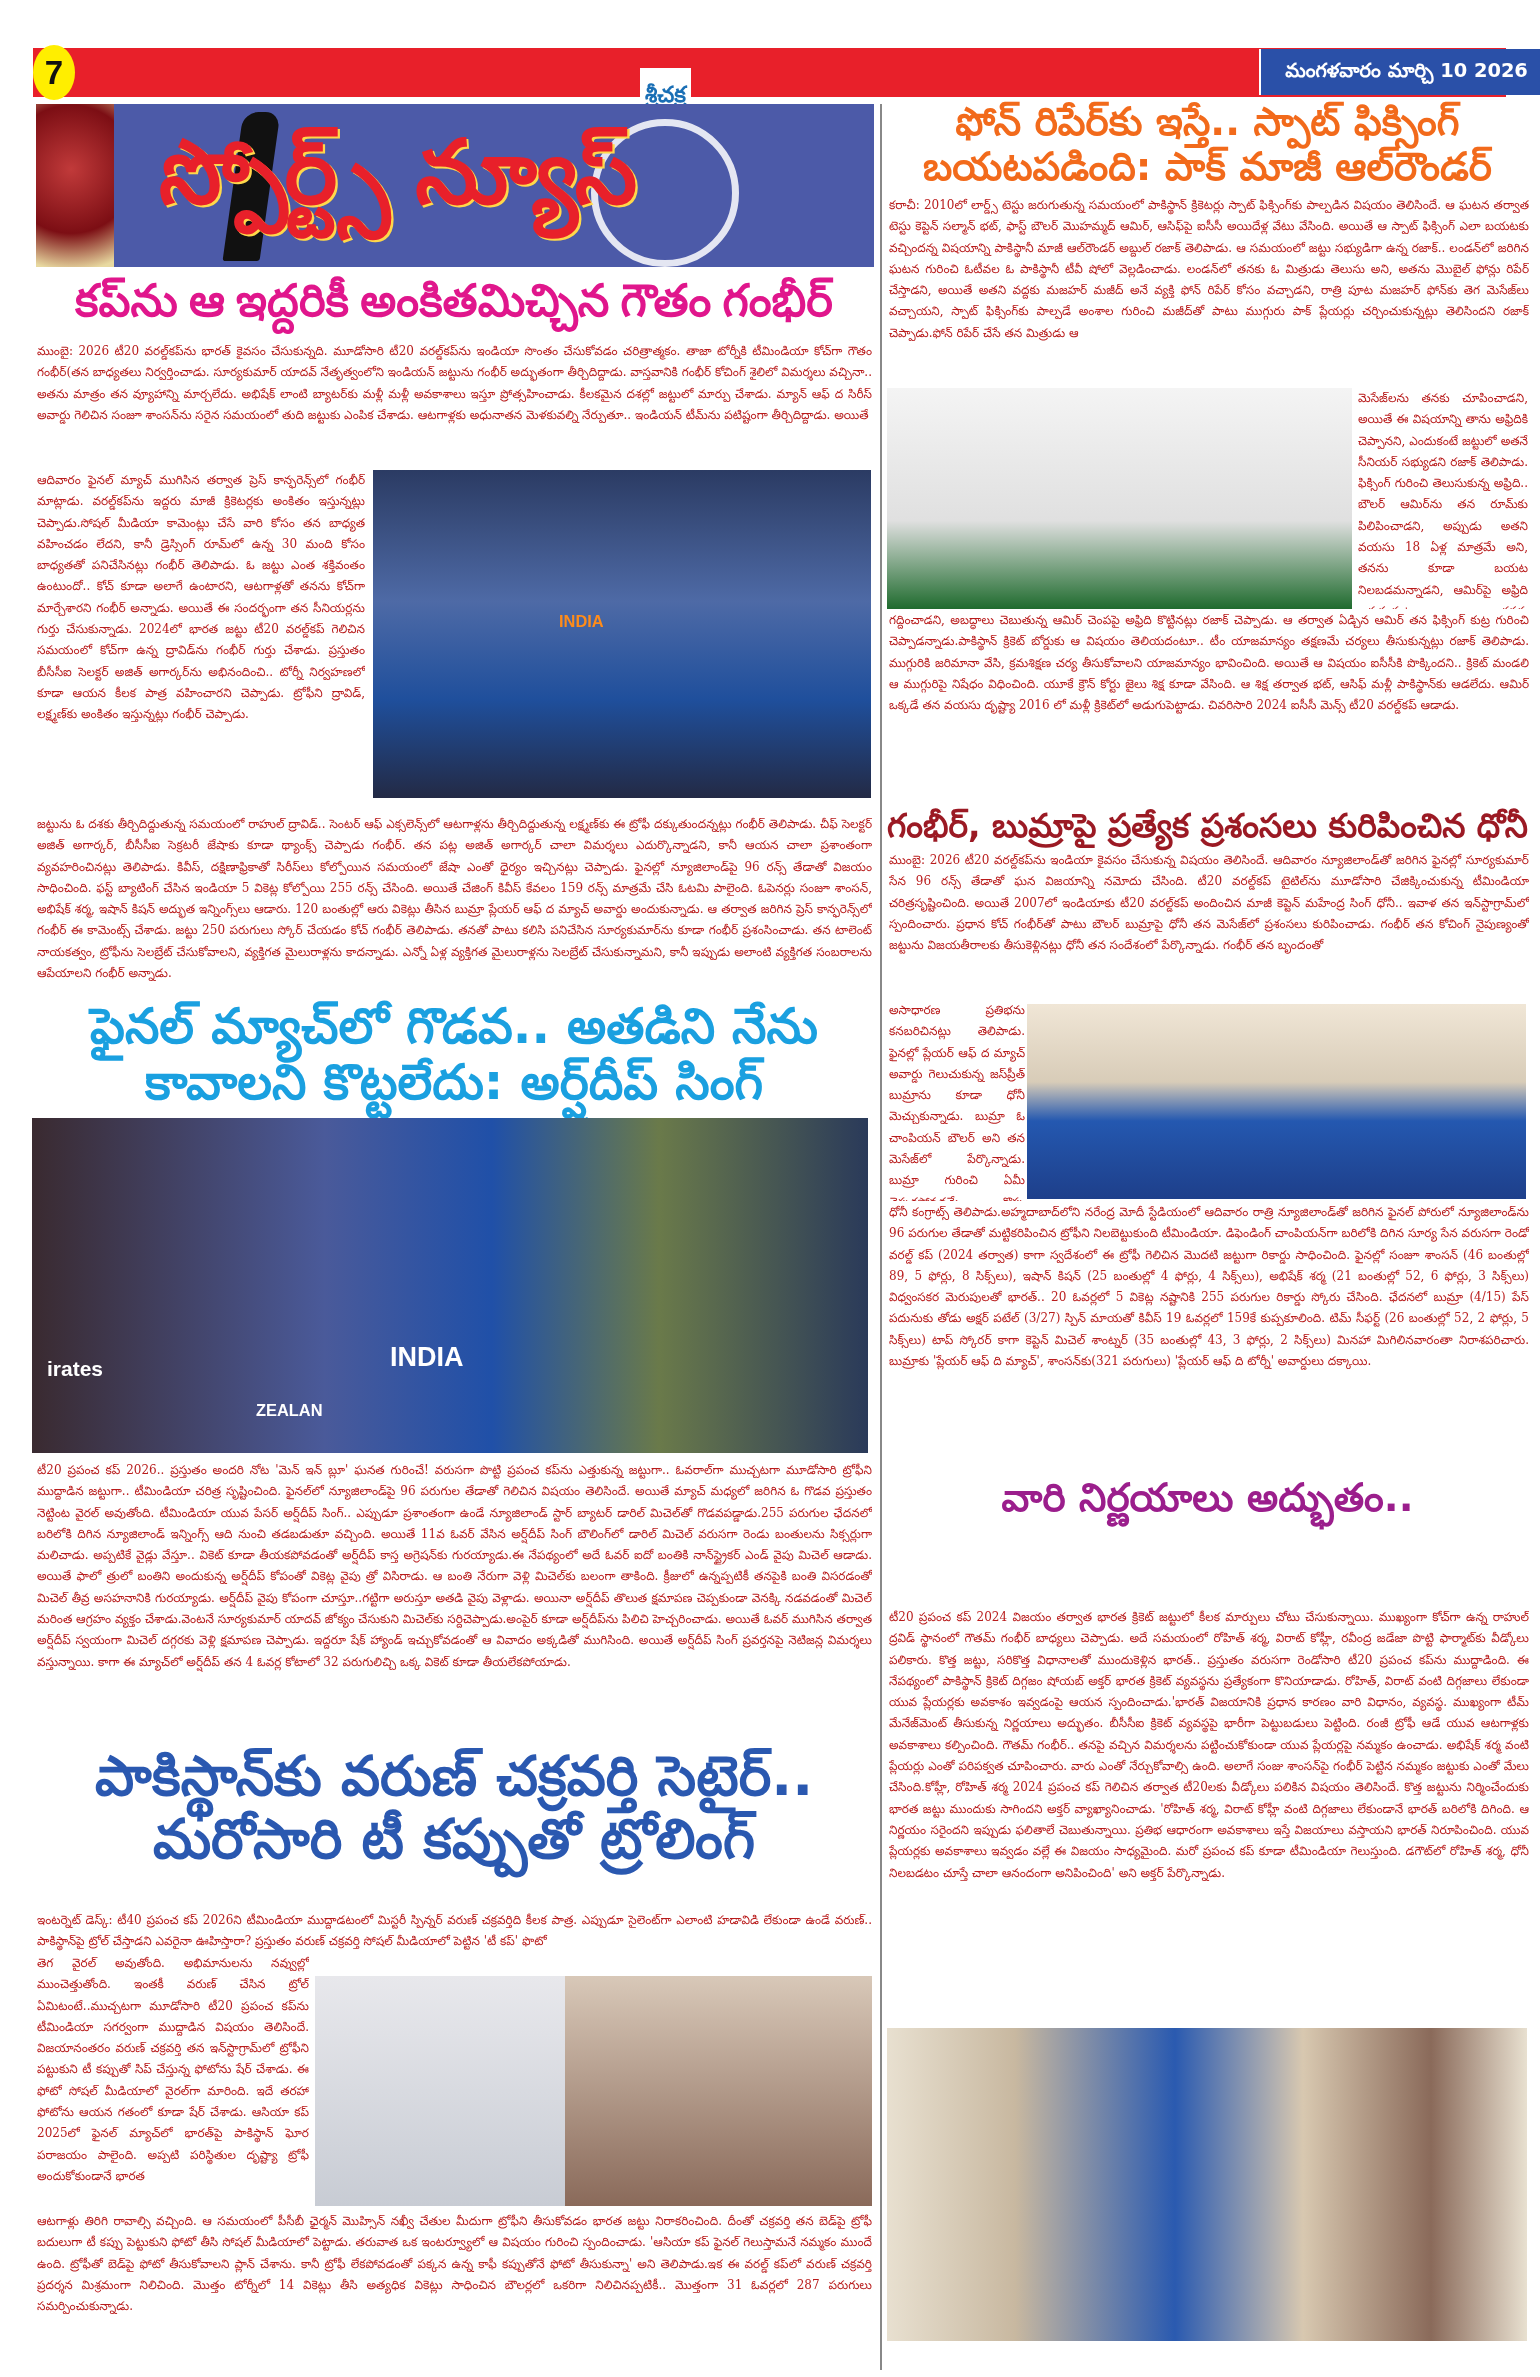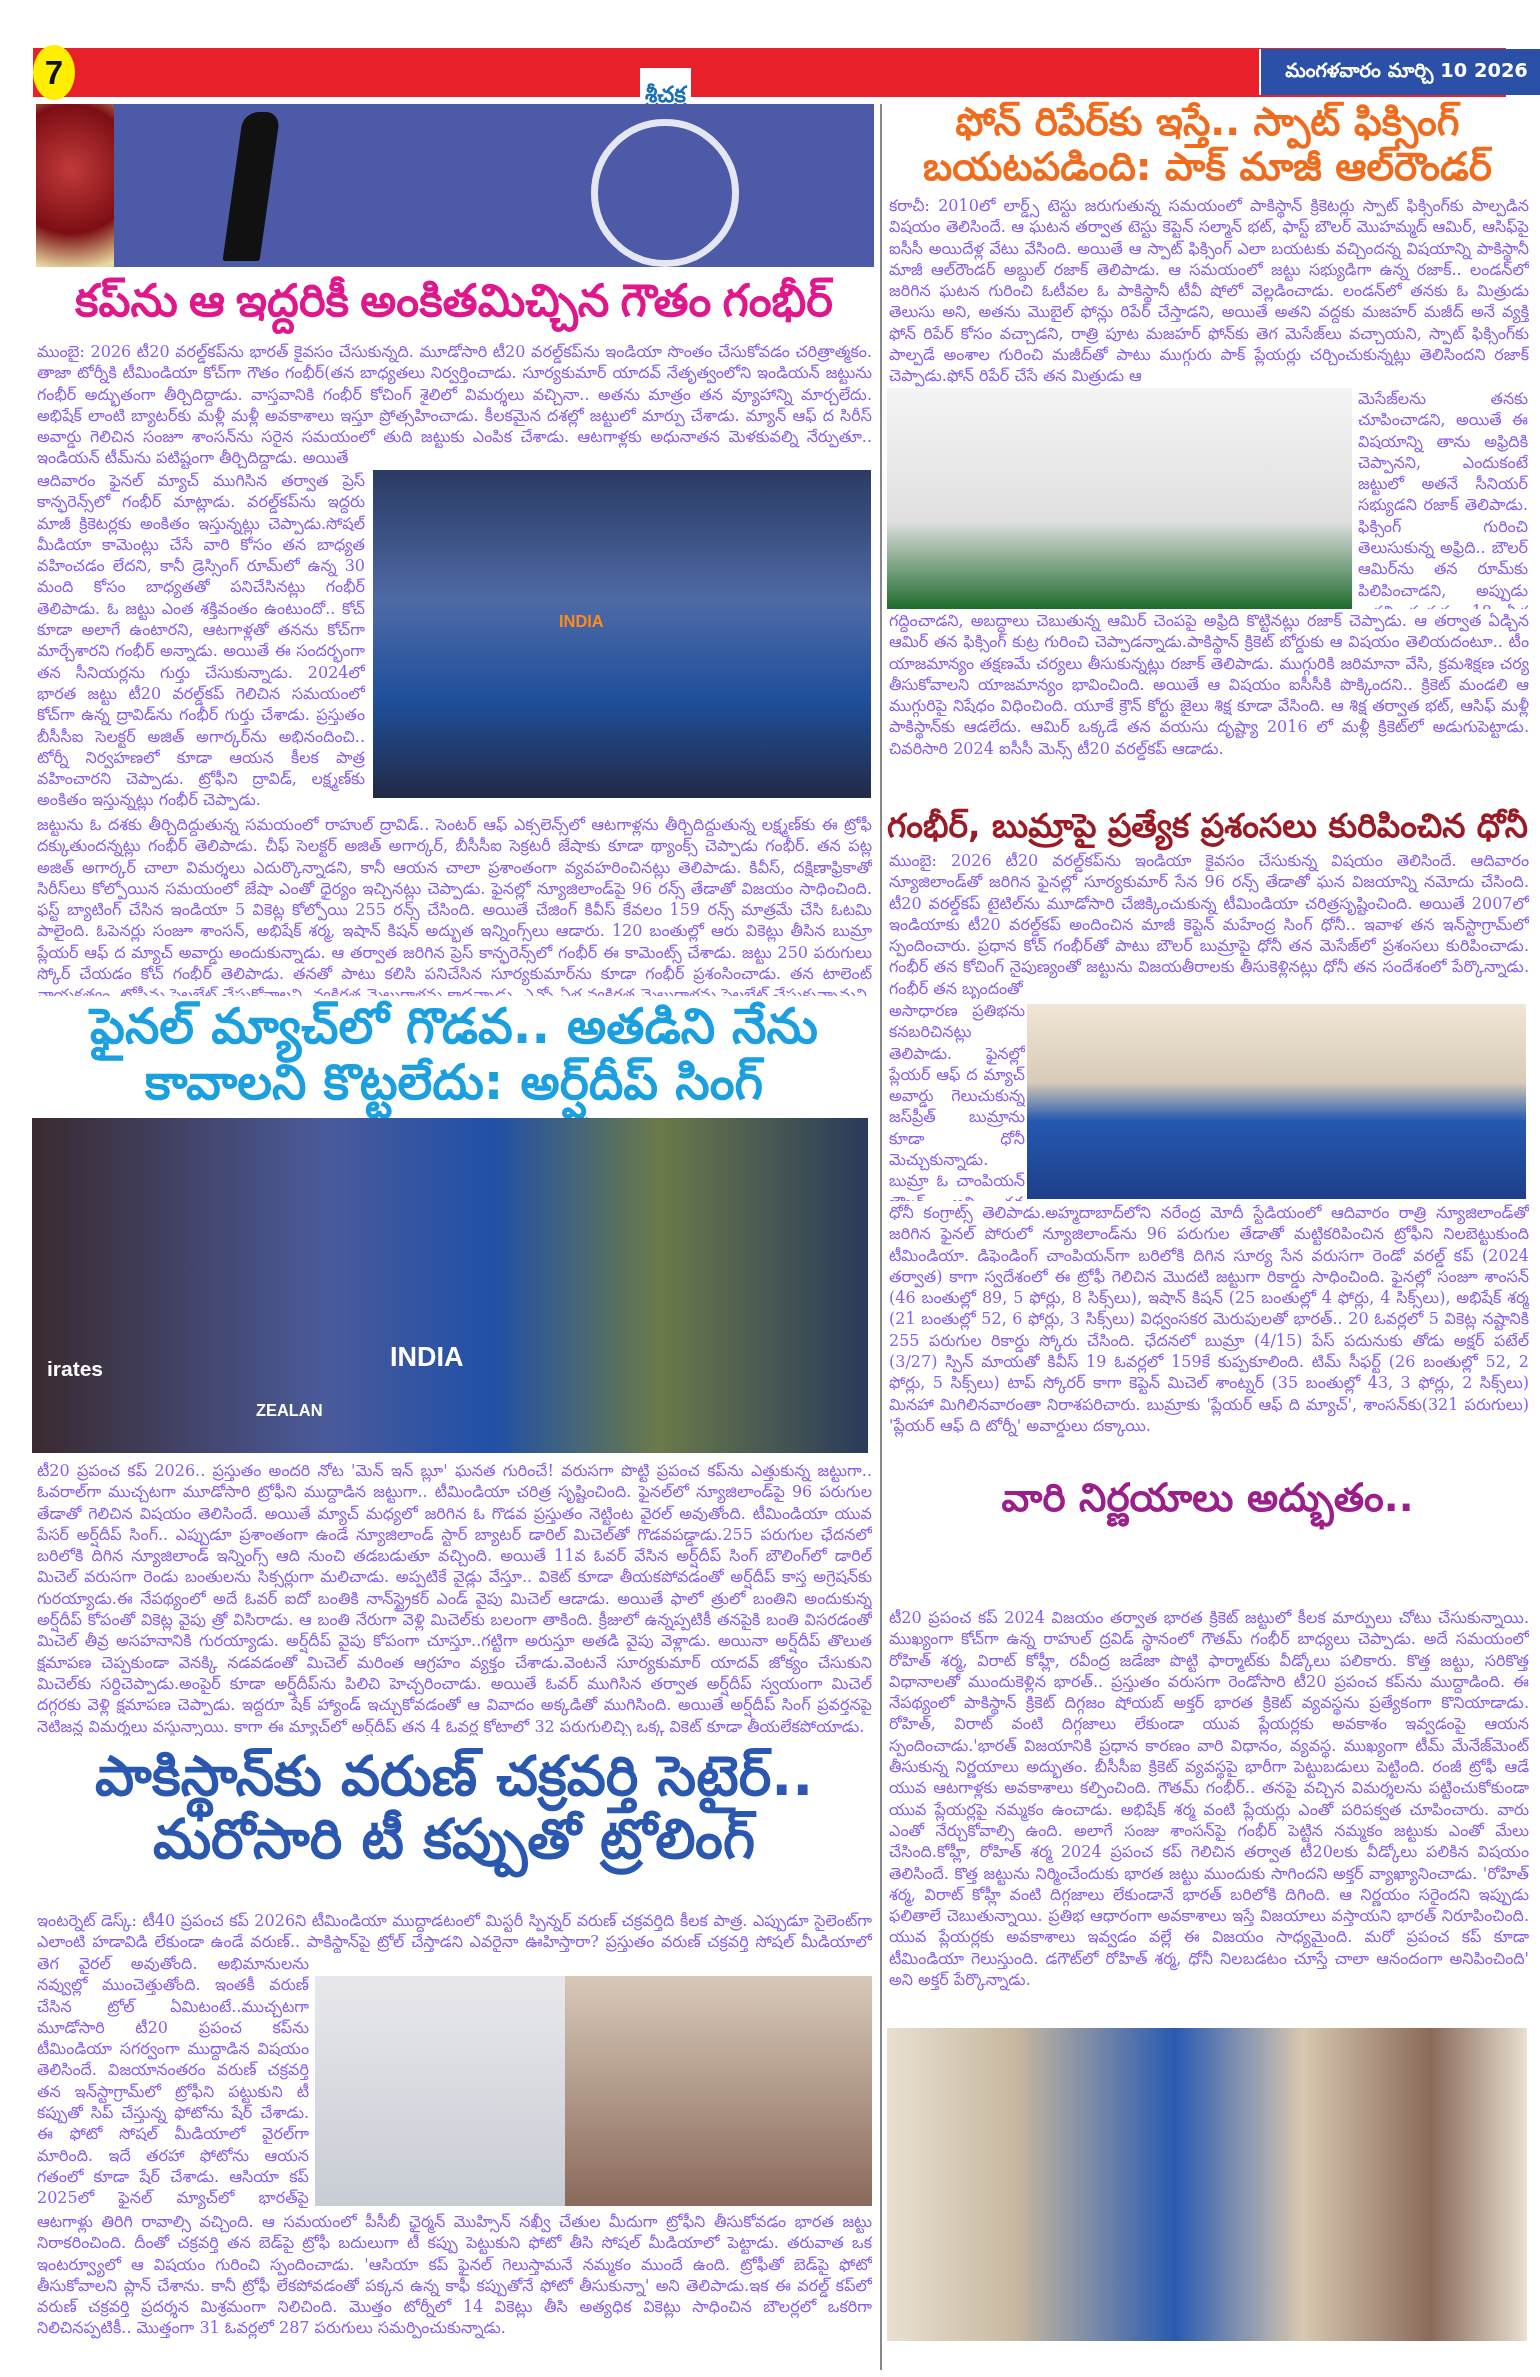--- a/index.html
+++ b/index.html
@@ -19,37 +19,38 @@
   .banner .batsman{position:absolute;left:119px;top:7.5px;width:37px;height:149px;background:#111;border-radius:15px 15px 3px 3px;transform:skewX(-8deg);}
   
   .hl{font-family:"DejaVu Sans",sans-serif;font-weight:bold;text-align:center;line-height:1.15;}
   .h1{left:33px;top:276px;width:842px;font-size:45px;color:#e0168c;font-family:Liberation Serif, serif;}
   .h-right1{left:887px;top:100px;width:641px;font-size:39px;color:#f26a1b;}
   .h-right2{left:887px;top:807px;width:641px;font-size:33px;color:#9b1a24;}
   .h-final{left:33px;top:999px;width:842px;font-size:49px;color:#1aa0e0;}
   .h-varun{left:33px;top:1745px;width:842px;font-size:55px;color:#2a58b0;}
   .h-pak{left:887px;top:1476px;width:641px;font-size:39px;color:#9b1e8c;}
   
-  .txt{font-family:"DejaVu Serif",serif;font-size:16px;line-height:21.3px;color:#8b5cf6;text-align:justify;}
+  .txt{font-family:"DejaVu Serif",serif;font-size:12px;line-height:21.3px;color:#b91c1c;text-align:justify;}
   .photo{background:#777;}
   .cap{position:absolute;font:bold 10.4px "Liberation Sans",sans-serif;color:#fff;}
 </style>
 </head>
 <body>
 
 <div class="abs mast"></div>
 <div class="abs pageno">7</div>
 <div class="abs logo">శ్రీచక్ర</div>
 <div class="abs datebox">మంగళవారం మార్చి 10 2026</div>
 <div class="abs vline"></div>
 
 <div class="abs ball"></div>
 <div class="abs banner">
   <div class="batsman"></div>
   <div class="ring"></div>
+  <div class="title">స్పోర్ట్స్ న్యూస్</div>
 </div>
 
 <div class="abs hl h1">కప్‌ను ఆ ఇద్దరికీ అంకితమిచ్చిన గౌతం గంభీర్</div>
 <div class="abs txt" style="left:37px;top:341px;width:835px;height:128px;overflow:hidden;">ముంబై: 2026 టీ20 వరల్డ్‌కప్‌ను భారత్ కైవసం చేసుకున్నది. మూడోసారి టీ20 వరల్డ్‌కప్‌ను ఇండియా సొంతం చేసుకోవడం చరిత్రాత్మకం. తాజా టోర్నీకి టీమిండియా కోచ్‌గా గౌతం గంభీర్(తన బాధ్యతలు నిర్వర్తించాడు. సూర్యకుమార్ యాదవ్ నేతృత్వంలోని ఇండియన్ జట్టును గంభీర్ అద్భుతంగా తీర్చిదిద్దాడు. వాస్తవానికి గంభీర్ కోచింగ్ శైలిలో విమర్శలు వచ్చినా.. అతను మాత్రం తన వ్యూహాన్ని మార్చలేదు. అభిషేక్ లాంటి బ్యాటర్‌కు మళ్లీ మళ్లీ అవకాశాలు ఇస్తూ ప్రోత్సహించాడు. కీలకమైన దశల్లో జట్టులో మార్పు చేశాడు. మ్యాన్ ఆఫ్ ద సిరీస్ అవార్డు గెలిచిన సంజూ శాంసన్‌ను సరైన సమయంలో తుది జట్టుకు ఎంపిక చేశాడు. ఆటగాళ్లకు అధునాతన మెళకువల్ని నేర్పుతూ.. ఇండియన్ టీమ్‌ను పటిష్టంగా తీర్చిదిద్దాడు. అయితే</div>
 <div class="abs txt" style="left:37px;top:470px;width:328px;height:343px;overflow:hidden;">ఆదివారం ఫైనల్ మ్యాచ్ ముగిసిన తర్వాత ప్రెస్ కాన్ఫరెన్స్‌లో గంభీర్ మాట్లాడు. వరల్డ్‌కప్‌ను ఇద్దరు మాజీ క్రికెటర్లకు అంకితం ఇస్తున్నట్లు చెప్పాడు.సోషల్ మీడియా కామెంట్లు చేసే వారి కోసం తన బాధ్యత వహించడం లేదని, కానీ డ్రెస్సింగ్ రూమ్‌లో ఉన్న 30 మంది కోసం బాధ్యతతో పనిచేసినట్లు గంభీర్ తెలిపాడు. ఓ జట్టు ఎంత శక్తివంతం ఉంటుందో.. కోచ్ కూడా అలాగే ఉంటారని, ఆటగాళ్లతో తనను కోచ్‌గా మార్చేశారని గంభీర్ అన్నాడు. అయితే ఈ సందర్భంగా తన సీనియర్లను గుర్తు చేసుకున్నాడు. 2024లో భారత జట్టు టీ20 వరల్డ్‌కప్ గెలిచిన సమయంలో కోచ్‌గా ఉన్న ద్రావిడ్‌ను గంభీర్ గుర్తు చేశాడు. ప్రస్తుతం బీసీసీఐ సెలక్టర్ అజిత్ అగార్కర్‌ను అభినందించి.. టోర్నీ నిర్వహణలో కూడా ఆయన కీలక పాత్ర వహించారని చెప్పాడు. ట్రోఫీని ద్రావిడ్, లక్ష్మణ్‌కు అంకితం ఇస్తున్నట్లు గంభీర్ చెప్పాడు.</div>
 <div class="abs photo" style="left:373px;top:470px;width:498px;height:328px;background:linear-gradient(180deg,#2b3b63 0%,#4e6aa6 40%,#1f4f9c 70%,#232a45 100%);">
   <div class="cap" style="left:186px;top:142px;color:#ff8c1a;font-size:16.4px;">INDIA</div>
 </div>
 <div class="abs txt" style="left:37px;top:814px;width:835px;height:182px;overflow:hidden;">జట్టును ఓ దశకు తీర్చిదిద్దుతున్న సమయంలో రాహుల్ ద్రావిడ్.. సెంటర్ ఆఫ్ ఎక్సలెన్స్‌లో ఆటగాళ్లను తీర్చిదిద్దుతున్న లక్ష్మణ్‌కు ఈ ట్రోఫీ దక్కుతుందన్నట్లు గంభీర్ తెలిపాడు. చీఫ్ సెలక్టర్ అజిత్ అగార్కర్, బీసీసీఐ సెక్రటరీ జేషాకు కూడా థ్యాంక్స్ చెప్పాడు గంభీర్. తన పట్ల అజిత్ అగార్కర్ చాలా విమర్శలు ఎదుర్కొన్నాడని, కానీ ఆయన చాలా ప్రశాంతంగా వ్యవహరించినట్లు తెలిపాడు. కివీస్, దక్షిణాఫ్రికాతో సిరీస్‌లు కోల్పోయిన సమయంలో జేషా ఎంతో ధైర్యం ఇచ్చినట్లు చెప్పాడు. ఫైనల్లో న్యూజిలాండ్‌పై 96 రన్స్ తేడాతో విజయం సాధించింది. ఫస్ట్ బ్యాటింగ్ చేసిన ఇండియా 5 వికెట్ల కోల్పోయి 255 రన్స్ చేసింది. అయితే చేజింగ్ కివీస్ కేవలం 159 రన్స్ మాత్రమే చేసి ఓటమి పాలైంది. ఓపెనర్లు సంజూ శాంసన్, అభిషేక్ శర్మ, ఇషాన్ కిషన్ అద్భుత ఇన్నింగ్స్‌లు ఆడారు. 120 బంతుల్లో ఆరు వికెట్లు తీసిన బుమ్రా ప్లేయర్ ఆఫ్ ద మ్యాచ్ అవార్డు అందుకున్నాడు. ఆ తర్వాత జరిగిన ప్రెస్ కాన్ఫరెన్స్‌లో గంభీర్ ఈ కామెంట్స్ చేశాడు. జట్టు 250 పరుగులు స్కోర్ చేయడం కోచ్ గంభీర్ తెలిపాడు. తనతో పాటు కలిసి పనిచేసిన సూర్యకుమార్‌ను కూడా గంభీర్ ప్రశంసించాడు. తన టాలెంట్ నాయకత్వం, ట్రోఫీను సెలబ్రేట్ చేసుకోవాలని, వ్యక్తిగత మైలురాళ్లను కాదన్నాడు. ఎన్నో ఏళ్ల వ్యక్తిగత మైలురాళ్లను సెలబ్రేట్ చేసుకున్నామని, కానీ ఇప్పుడు అలాంటి వ్యక్తిగత సంబరాలను ఆపేయాలని గంభీర్ అన్నాడు.</div>
 

